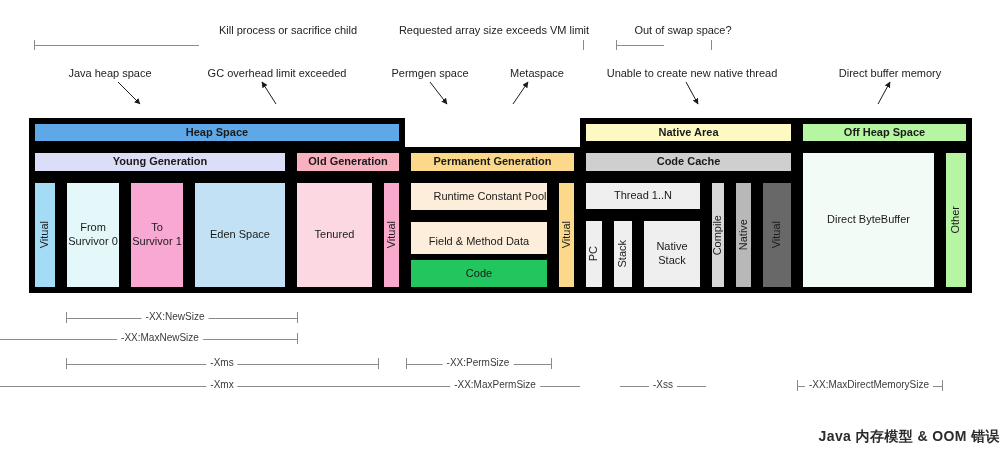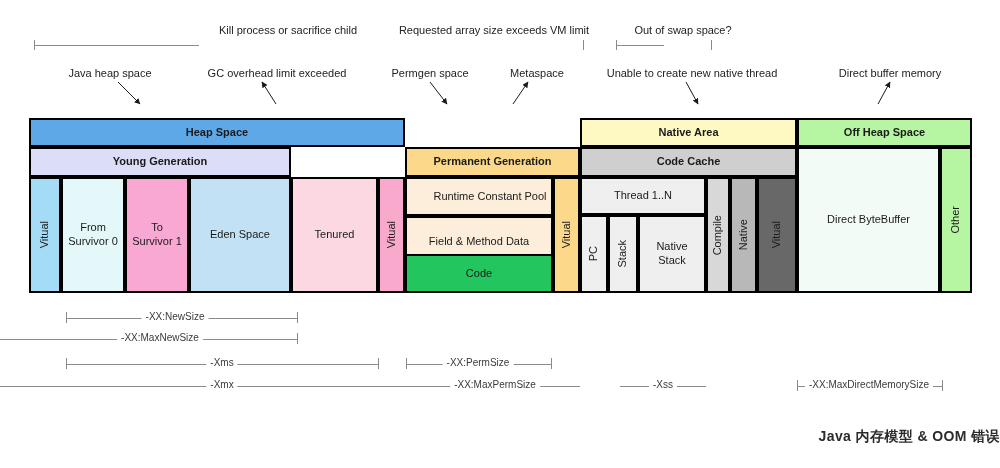--- a/index.html
+++ b/index.html
@@ -40,21 +40,21 @@
 
   
   #memory-diagram {
     position: absolute;
     left: 29px; top: 118px;
     width: 943px; height: 175px;
   }
   .cell {
     position: absolute;
     box-sizing: border-box;
-    border: 2px solid #000000;
+    border: 6px solid #000000;
     display: flex;
     align-items: center;
     justify-content: center;
     font-size: 11px;
     text-align: center;
     line-height: 1.25;
     overflow: hidden;
   }
   .cell.bold { font-weight: bold; }
   .vert {
@@ -140,20 +140,23 @@
   <div class="cell bold" style="left:551px; top:0px; width:217px; height:29px; background:#fef9c3;">
     <span>Native Area</span>
   </div>
   <div class="cell bold" style="left:768px; top:0px; width:175px; height:29px; background:#b6f5a2;">
     <span>Off Heap Space</span>
   </div>
 
   <div class="cell bold" style="left:0px; top:29px; width:262px; height:30px; background:#dcdef7;">
     <span>Young Generation</span>
   </div>
+  <div class="cell bold" style="left:262px; top:29px; width:114px; height:30px; background:#f9b1c0;">
+    <span>Old Generation</span>
+  </div>
   <div class="cell bold" style="left:376px; top:29px; width:175px; height:30px; background:#fcd98a;">
     <span>Permanent Generation</span>
   </div>
   <div class="cell bold" style="left:551px; top:29px; width:217px; height:30px; background:#cfcfcf;">
     <span>Code Cache</span>
   </div>
 
   <div class="cell" style="left:0px; top:59px; width:32px; height:116px; background:#a4dbf5;">
     <span class="vert">Vitual</span>
   </div>

